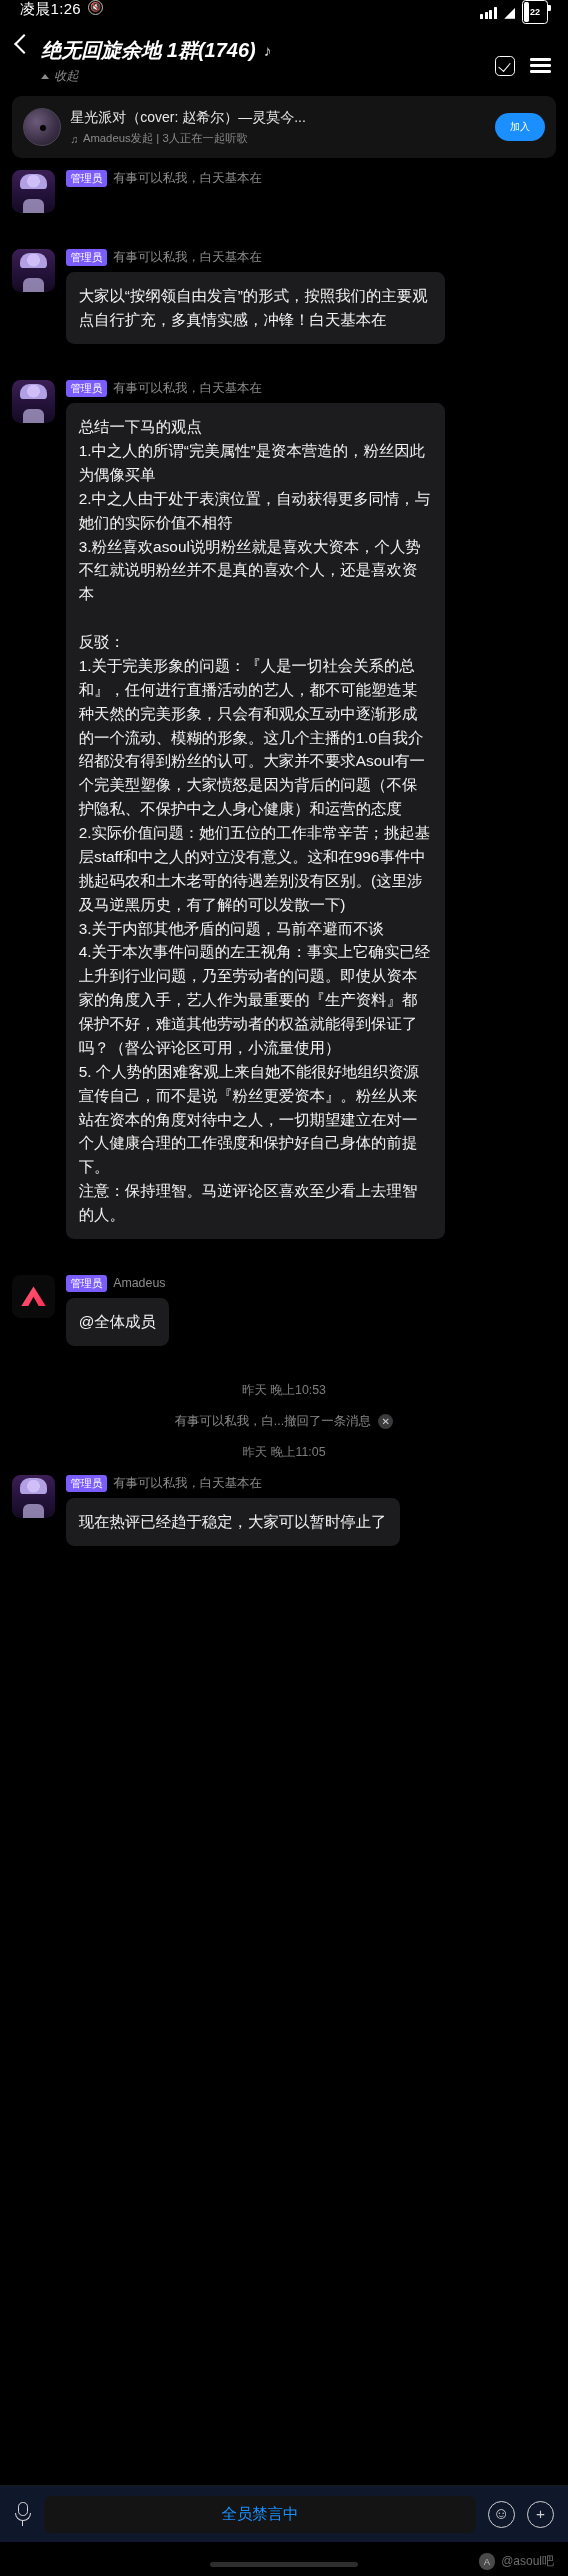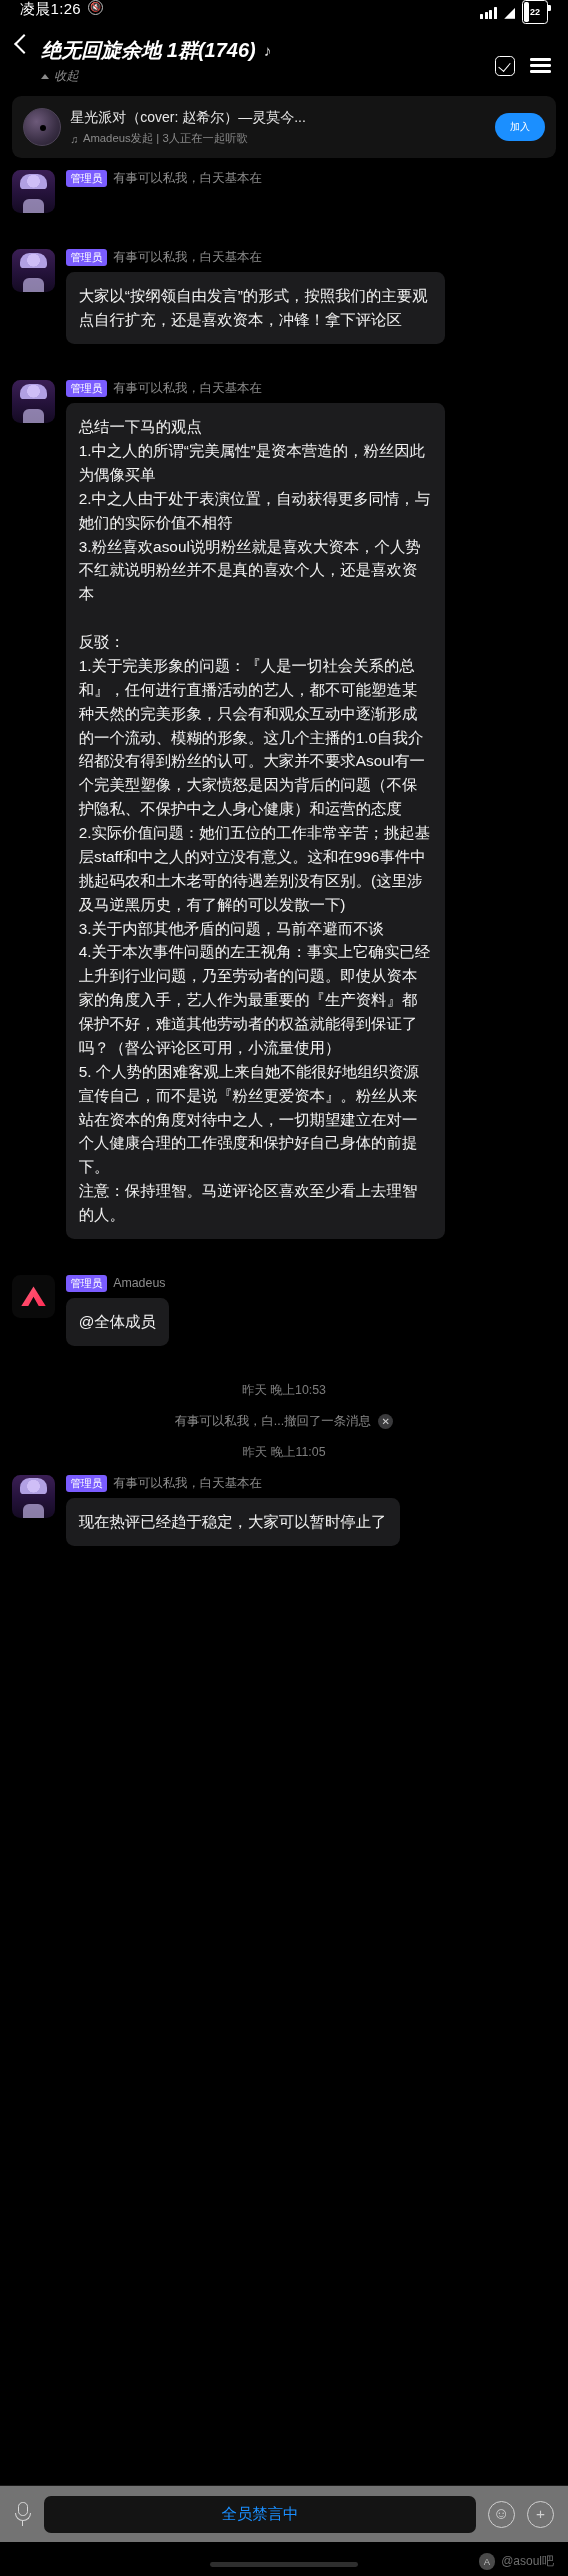--- a/index.html
+++ b/index.html
@@ -192,21 +192,21 @@
   .recall-x {
     width: 15.4px; height: 15.4px; border-radius: 50%; background: #3a3a3c;
     color: #d0d0d0; font-size: 10px; display: flex; align-items: center; justify-content: center;
   }
 
   
   .bottombar {
     position: absolute; left: 0; right: 0; bottom: 34px;
     height: 57px;
     display: flex; align-items: center; padding: 0 14px; gap: 12px;
-    background: #737373;
+    background: #0f172a;
     border-top: 0.6px solid #1a1a1a;
   }
   .mic-icon {
     width: 18px; height: 27px; flex: none; position: relative;
   }
   .mic-icon .cap {
     position: absolute; left: 4.1px; top: 1.2px; width: 9.5px; height: 14px;
     border-radius: 4.7px; border: 1.8px solid #d8d8d8;
   }
   .mic-icon .arc {
@@ -313,21 +313,21 @@
     </div>
   </div>
 
   <div class="msg">
     <div class="avatar a-girl"></div>
     <div class="msg-body">
       <div class="msg-meta">
         <span class="badge-admin">管理员</span>
         <span class="sender-name">有事可以私我，白天基本在</span>
       </div>
-      <div class="bubble">大家以“按纲领自由发言”的形式，按照我们的主要观点自行扩充，还是喜欢资本，冲锋！拿下评论区</div>
+      <div class="bubble">大家以“按纲领自由发言”的形式，按照我们的主要观点自行扩充，多真情实感，冲锋！白天基本在</div>
     </div>
   </div>
 
   <div class="msg">
     <div class="avatar a-girl"></div>
     <div class="msg-body">
       <div class="msg-meta">
         <span class="badge-admin">管理员</span>
         <span class="sender-name">有事可以私我，白天基本在</span>
       </div>

